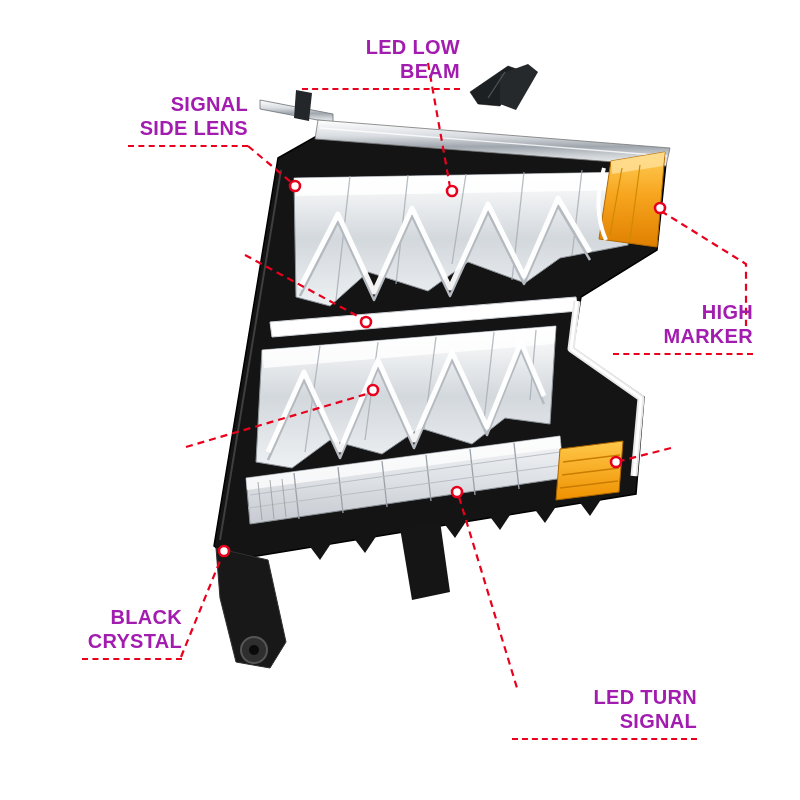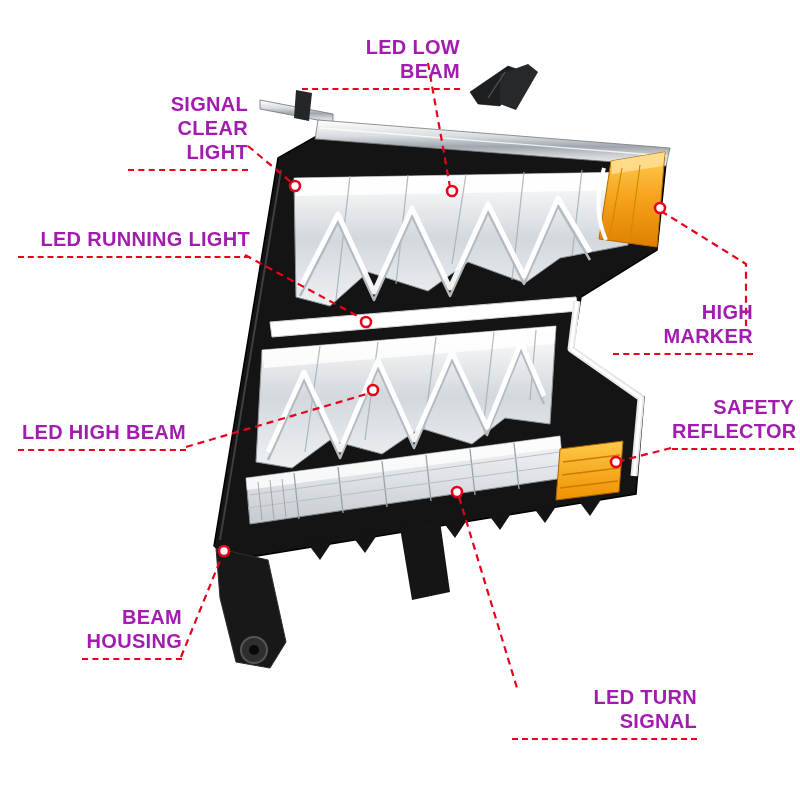--- a/index.html
+++ b/index.html
@@ -180,42 +180,32 @@
       <circle cx="457" cy="492" r="5"></circle>
     </g>
   </svg>
 
   <div class="callout" id="cl-low-beam">
     <span class="line">LED LOW BEAM</span>
   </div>
 
   <div class="callout" id="cl-crystal">
     <span class="line">SIGNAL</span>
-    <span class="line">CLEAR LIGHT</span>
-  </div>
-
-  <div class="callout" id="cl-running">
-    <span class="line">LED RUNNING LIGHT</span>
-  </div>
+    <span class="line">SIDE LENS</span>
+  </div>
+
 
   <div class="callout" id="cl-side-marker">
     <span class="line">HIGH MARKER</span>
   </div>
 
-  <div class="callout" id="cl-high-beam">
-    <span class="line">LED HIGH BEAM</span>
-  </div>
-
-  <div class="callout" id="cl-safety">
-    <span class="line">SAFETY</span>
-    <span class="line">REFLECTOR</span>
-  </div>
+
 
   <div class="callout" id="cl-black-housing">
-    <span class="line">BEAM</span>
-    <span class="line">HOUSING</span>
+    <span class="line">BLACK</span>
+    <span class="line">CRYSTAL</span>
   </div>
 
   <div class="callout" id="cl-turn-signal">
     <span class="line">LED TURN SIGNAL</span>
   </div>
 
 </div>
 
 </body></html>

